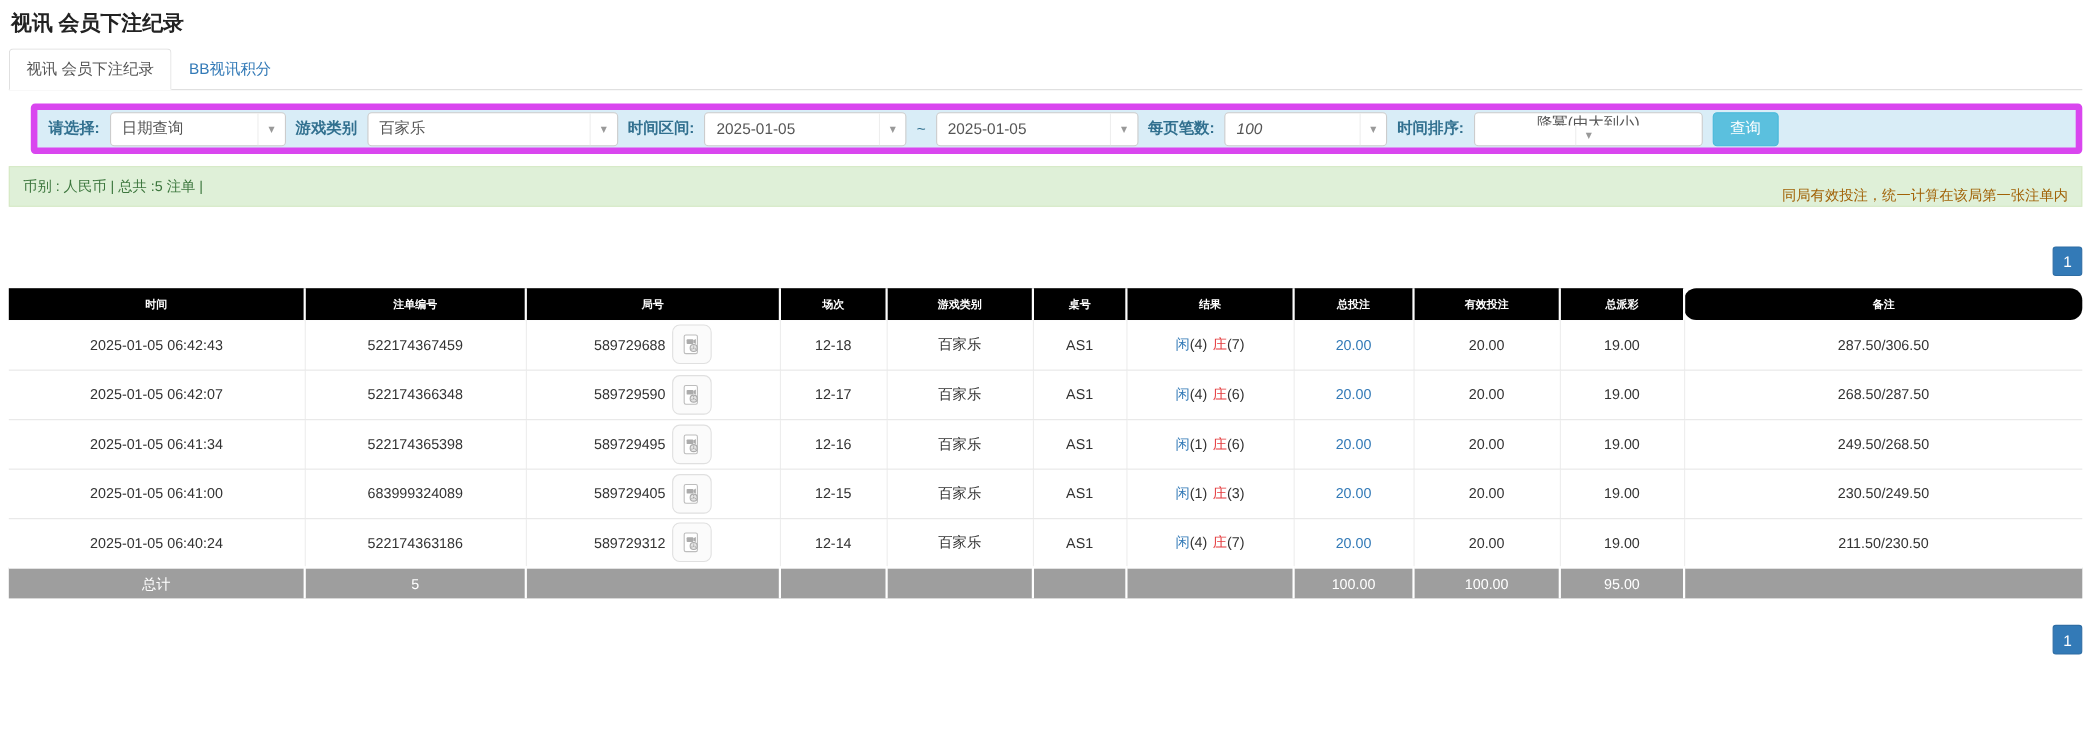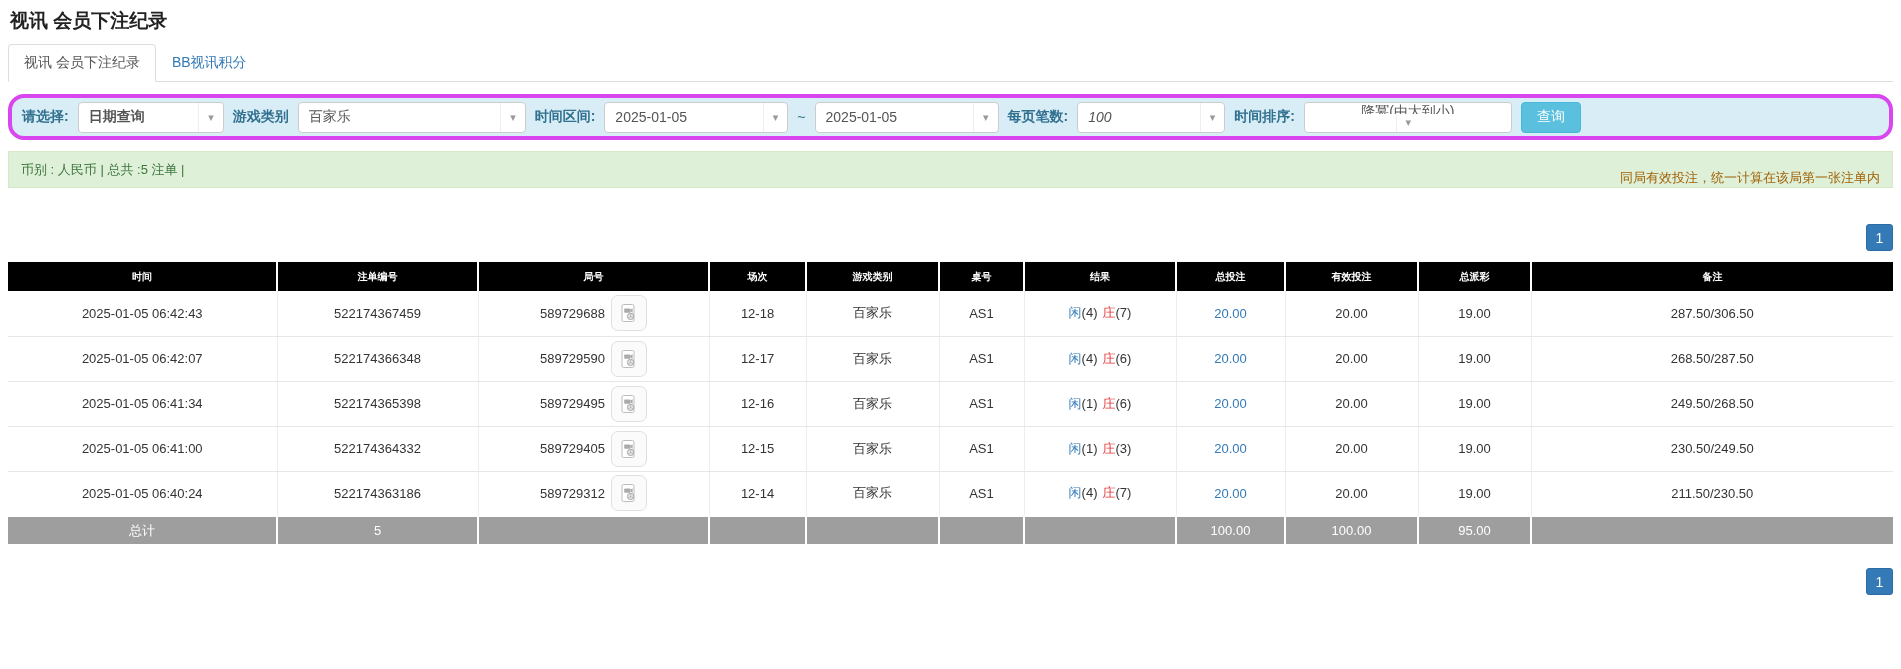--- a/index.html
+++ b/index.html
@@ -9,28 +9,28 @@
 
   .page-title { font-size: 19px; font-weight: bold; color: #222; padding: 2px 0 10px 2px; }
 
   
   .tabbar { border-bottom: 1px solid #ddd; display: flex; align-items: flex-end; padding-left: 0; }
   .tab { padding: 9px 15px; font-size: 14px; cursor: pointer; margin-bottom: -1px; }
   .tab.active { background: #fff; border: 1px solid #ddd; border-bottom: 1px solid #fff; border-radius: 4px 4px 0 0; color: #555; }
   .tab.link { color: #337ab7; border: 1px solid transparent; }
 
   
-  .filterbar { margin-top: 12px; background: #d9edf7; border: 4px solid #d946ef; border-radius: 16px;
-               padding: 7px 10px; display: flex; align-items: center; gap: 9px; height: 46px; }
+  .filterbar { margin-top: 12px; background: #d9edf7; border: 6px solid #d946ef; border-radius: 4px;
+               padding: 7px 10px; display: flex; align-items: center; gap: 9px; height: 46px; margin-left: 20px; }
   .flabel { color: #31708f; font-weight: bold; font-size: 14px; white-space: nowrap; }
   .select { background: #fff; border: 1px solid #ccc; border-radius: 4px; height: 31px;
             display: flex; align-items: center; justify-content: space-between; font-size: 14px; color: #555; cursor: pointer; }
   .select .val { padding: 0 10px; white-space: nowrap; overflow: hidden; }
   .select .arrow { color: #999; font-size: 11px; padding: 0 9px; border-left: 1px solid #eee; height: 100%; display: flex; align-items: center; }
-  .w-type { width: 146px; font-weight: bold; } .w-game { width: 228px; } .w-date { width: 184px; }
+  .w-type { width: 160px; } .w-game { width: 228px; } .w-date { width: 184px; }
   .w-per  { width: 148px; font-style: italic; } .w-sort { width: 208px; flex-direction: column; }
   .tilde { color: #31708f; font-size: 14px; }
   .btn-query { background: #5bc0de; border: 1px solid #46b8da; color: #fff; font-size: 14px;
                border-radius: 4px; height: 31px; padding: 0 15px; cursor: pointer; }
 
   
   .summarybar { margin-top: 11px; background: #dff0d8; border: 1px solid #d6e9c6; border-radius: 0;
                 padding: 8px 12px; height: 37px; display: flex; align-items: center; justify-content: space-between; }
   .summary-left { color: #3c763d; font-size: 13px; }
   .summary-right { color: #a16207; font-size: 13px; margin-top: 17px; }
@@ -39,21 +39,21 @@
   .pager { display: flex; justify-content: flex-end; }
   .pager.top { margin-top: 36px; }
   .pager.bottom { margin-top: 24px; }
   .page-btn { min-width: 27px; height: 27px; background: #337ab7; border: 1px solid #2e6da4; color: #fff;
               font-size: 14px; display: flex; align-items: center; justify-content: center; border-radius: 3px; cursor: pointer; }
 
   
   table { border-collapse: collapse; table-layout: fixed; width: 100%; margin-top: 11px; }
   thead th { background: #000; color: #fff; font-size: 10px; font-weight: bold; height: 29px;
              border-right: 2px solid #fff; text-align: center; }
-  thead th:last-child { border-right: none; }
+  thead th:last-child { border-right: none; border-radius: 11px; }
   tbody.data td { height: 45px; text-align: center; font-size: 13px; color: #333;
                   border-bottom: 1px solid #e7e7e7; border-right: 1px solid #ededed; background: #fff; }
   tbody.data td:last-child { border-right: none; }
   tbody.totals td { height: 28px; text-align: center; font-size: 13px; color: #fff; background: #9e9e9e;
                     border-right: 2px solid #fff; border-top: 2px solid #fff; }
   tbody.totals td:last-child { border-right: none; }
 
   .round-cell { display: inline-flex; align-items: center; gap: 6px; justify-content: center; }
   .icon-btn { width: 36px; height: 36px; background: #fbfbfb; border: 1px solid #e0e0e0; border-radius: 7px;
               display: inline-flex; align-items: center; justify-content: center; cursor: pointer; }
@@ -235,21 +235,21 @@
         <td>百家乐</td>
         <td>AS1</td>
         <td><span class="res-player">闲</span><span class="res-score sp">(1)</span><span class="res-banker">庄</span><span class="res-score">(6)</span></td>
         <td><span class="bet-link">20.00</span></td>
         <td>20.00</td>
         <td>19.00</td>
         <td>249.50/268.50</td>
       </tr>
       <tr>
         <td>2025-01-05 06:41:00</td>
-        <td>522174364332</td>
+        <td>683999324089</td>
         <td>
           <span class="round-cell">
               <span>589729405</span>
               <span class="icon-btn">
                 <svg width="20" height="20" viewBox="0 0 20 20">
                   <rect x="3" y="1.5" width="12" height="17" rx="1.5" fill="#fff" stroke="#bdbdbd"></rect>
                   <rect x="5.2" y="5.5" width="6.2" height="4.2" rx="0.8" fill="#ababab"></rect>
                   <path d="M11.4 6.4 L13.6 5.2 L13.6 9.8 L11.4 8.6 Z" fill="#ababab"></path>
                   <circle cx="11.6" cy="13.4" r="3.2" fill="#e4e4e4" stroke="#ababab"></circle>
                   <circle cx="11.6" cy="13.4" r="0.8" fill="#ababab"></circle>

